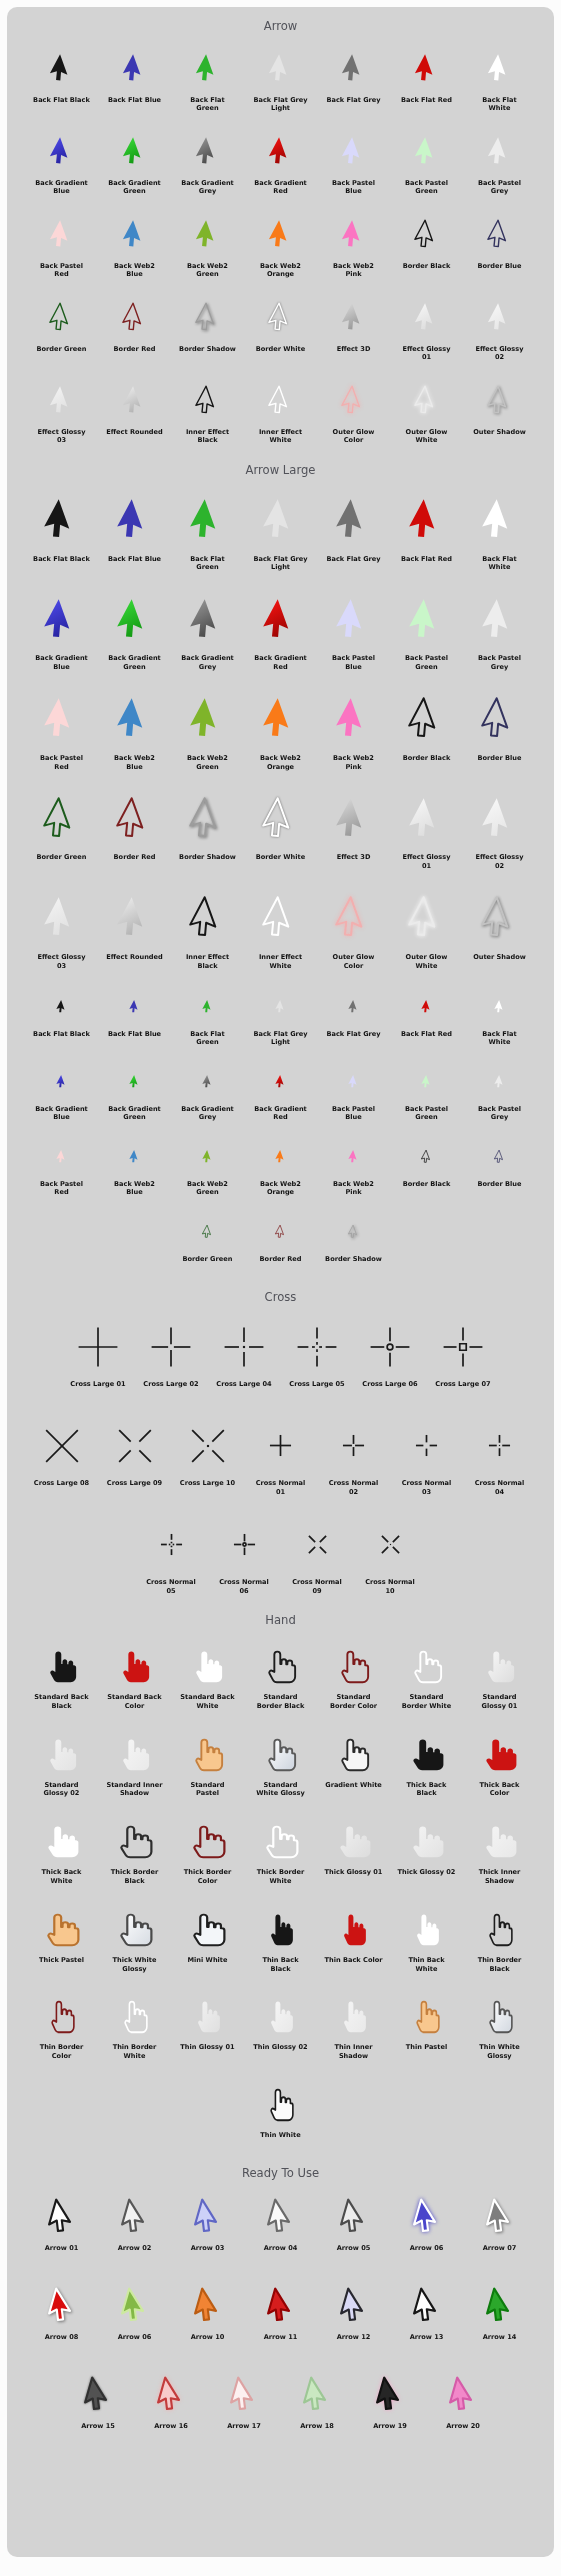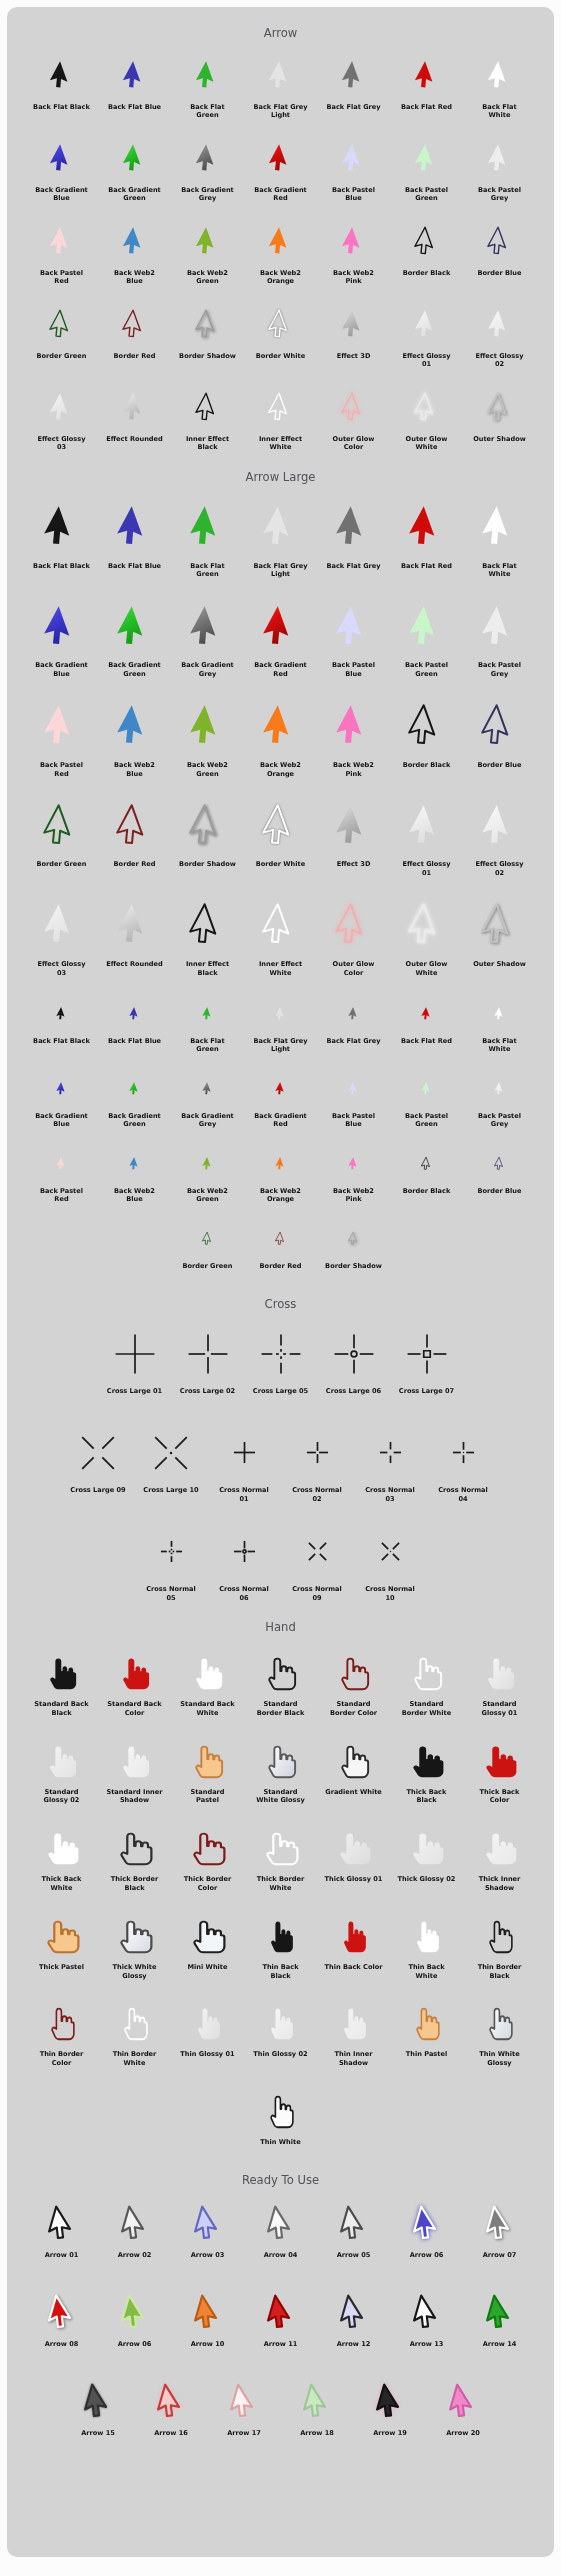--- a/index.html
+++ b/index.html
@@ -1,19 +1,19 @@
 <!DOCTYPE html>
 <html style="font-size:13.2px"><head>
 <meta charset="utf-8">
 <style>
   html,body{margin:0;padding:0;background:#fcfcfc;}
   body{width:561px;box-sizing:border-box;padding:6.6px;font-family:"DejaVu Sans",sans-serif;}
   .card{background:#d3d3d3;border-radius:10px;min-height:2550px;box-sizing:border-box;padding:5px 10px 25px;}
   .sec-title{font-size:11.6px;font-weight:normal;color:#515259;text-align:center;margin:15px 0 10px;}
-  .sec:first-child .sec-title{margin-top:14px;}
+  .sec:first-child .sec-title{margin-top:7px;}
   .row{display:flex;justify-content:center;margin-bottom:var(--rg,10px);}
   .tile{width:73px;display:flex;flex-direction:column;align-items:center;cursor:pointer;}
   .iconbox{display:flex;align-items:center;justify-content:center;width:100%;}
   .lbl{font-size:6.6px;font-weight:bold;line-height:1.35;color:#141414;text-align:center;max-width:58px;min-height:20px;}
   svg{display:block;overflow:visible;}
 </style>
 </head>
 <body>
 
 <div class="card" id="card">
@@ -956,20 +956,32 @@
               <line x1="32" y1="36" x2="32" y2="59" stroke="#1a1a1a" stroke-width="1.7" vector-effect="non-scaling-stroke"></line>
               <line x1="5" y1="32" x2="28" y2="32" stroke="#1a1a1a" stroke-width="1.7" vector-effect="non-scaling-stroke"></line>
               <line x1="36" y1="32" x2="59" y2="32" stroke="#1a1a1a" stroke-width="1.7" vector-effect="non-scaling-stroke"></line>
             </svg>
           </div>
           <div class="lbl">Cross Large 02</div>
         </div>
         <div class="tile">
           <div class="iconbox" style="height: 66px;">
             <svg width="46" height="46" viewBox="0 0 64 64">
+              <line x1="32" y1="5" x2="32" y2="25" stroke="#1a1a1a" stroke-width="1.7" vector-effect="non-scaling-stroke"></line>
+              <line x1="32" y1="39" x2="32" y2="59" stroke="#1a1a1a" stroke-width="1.7" vector-effect="non-scaling-stroke"></line>
+              <line x1="5" y1="32" x2="25" y2="32" stroke="#1a1a1a" stroke-width="1.7" vector-effect="non-scaling-stroke"></line>
+              <line x1="39" y1="32" x2="59" y2="32" stroke="#1a1a1a" stroke-width="1.7" vector-effect="non-scaling-stroke"></line>
+              <rect x="30.5" y="30.5" width="3" height="3" fill="#1a1a1a"></rect>
+            </svg>
+          </div>
+          <div class="lbl">Cross Large 04</div>
+        </div>
+        <div class="tile">
+          <div class="iconbox" style="height: 66px;">
+            <svg width="46" height="46" viewBox="0 0 64 64">
               <line x1="32" y1="5" x2="32" y2="20" stroke="#1a1a1a" stroke-width="1.7" vector-effect="non-scaling-stroke"></line>
               <line x1="32" y1="25" x2="32" y2="29" stroke="#1a1a1a" stroke-width="1.7" vector-effect="non-scaling-stroke"></line>
               <line x1="32" y1="35" x2="32" y2="39" stroke="#1a1a1a" stroke-width="1.7" vector-effect="non-scaling-stroke"></line>
               <line x1="32" y1="44" x2="32" y2="59" stroke="#1a1a1a" stroke-width="1.7" vector-effect="non-scaling-stroke"></line>
               <line x1="5" y1="32" x2="20" y2="32" stroke="#1a1a1a" stroke-width="1.7" vector-effect="non-scaling-stroke"></line>
               <line x1="25" y1="32" x2="29" y2="32" stroke="#1a1a1a" stroke-width="1.7" vector-effect="non-scaling-stroke"></line>
               <line x1="35" y1="32" x2="39" y2="32" stroke="#1a1a1a" stroke-width="1.7" vector-effect="non-scaling-stroke"></line>
               <line x1="44" y1="32" x2="59" y2="32" stroke="#1a1a1a" stroke-width="1.7" vector-effect="non-scaling-stroke"></line>
             </svg>
           </div>
@@ -994,20 +1006,29 @@
               <line x1="32" y1="41" x2="32" y2="59" stroke="#1a1a1a" stroke-width="1.7" vector-effect="non-scaling-stroke"></line>
               <line x1="5" y1="32" x2="23" y2="32" stroke="#1a1a1a" stroke-width="1.7" vector-effect="non-scaling-stroke"></line>
               <line x1="41" y1="32" x2="59" y2="32" stroke="#1a1a1a" stroke-width="1.7" vector-effect="non-scaling-stroke"></line>
               <rect x="27.5" y="27.5" width="9" height="9" fill="none" stroke="#1a1a1a" stroke-width="1.7" vector-effect="non-scaling-stroke"></rect>
             </svg>
           </div>
           <div class="lbl">Cross Large 07</div>
         </div>
       </div>
       <div class="row">
+        <div class="tile">
+          <div class="iconbox" style="height: 66px;">
+            <svg width="46" height="46" viewBox="0 0 64 64">
+              <line x1="10" y1="10" x2="54" y2="54" stroke="#1a1a1a" stroke-width="1.7" vector-effect="non-scaling-stroke"></line>
+              <line x1="54" y1="10" x2="10" y2="54" stroke="#1a1a1a" stroke-width="1.7" vector-effect="non-scaling-stroke"></line>
+            </svg>
+          </div>
+          <div class="lbl">Cross Large 08</div>
+        </div>
         <div class="tile">
           <div class="iconbox" style="height: 66px;">
             <svg width="46" height="46" viewBox="0 0 64 64">
               <line x1="10" y1="10" x2="26" y2="26" stroke="#1a1a1a" stroke-width="1.7" vector-effect="non-scaling-stroke"></line>
               <line x1="38" y1="38" x2="54" y2="54" stroke="#1a1a1a" stroke-width="1.7" vector-effect="non-scaling-stroke"></line>
               <line x1="54" y1="10" x2="38" y2="26" stroke="#1a1a1a" stroke-width="1.7" vector-effect="non-scaling-stroke"></line>
               <line x1="26" y1="38" x2="10" y2="54" stroke="#1a1a1a" stroke-width="1.7" vector-effect="non-scaling-stroke"></line>
             </svg>
           </div>
           <div class="lbl">Cross Large 09</div>

